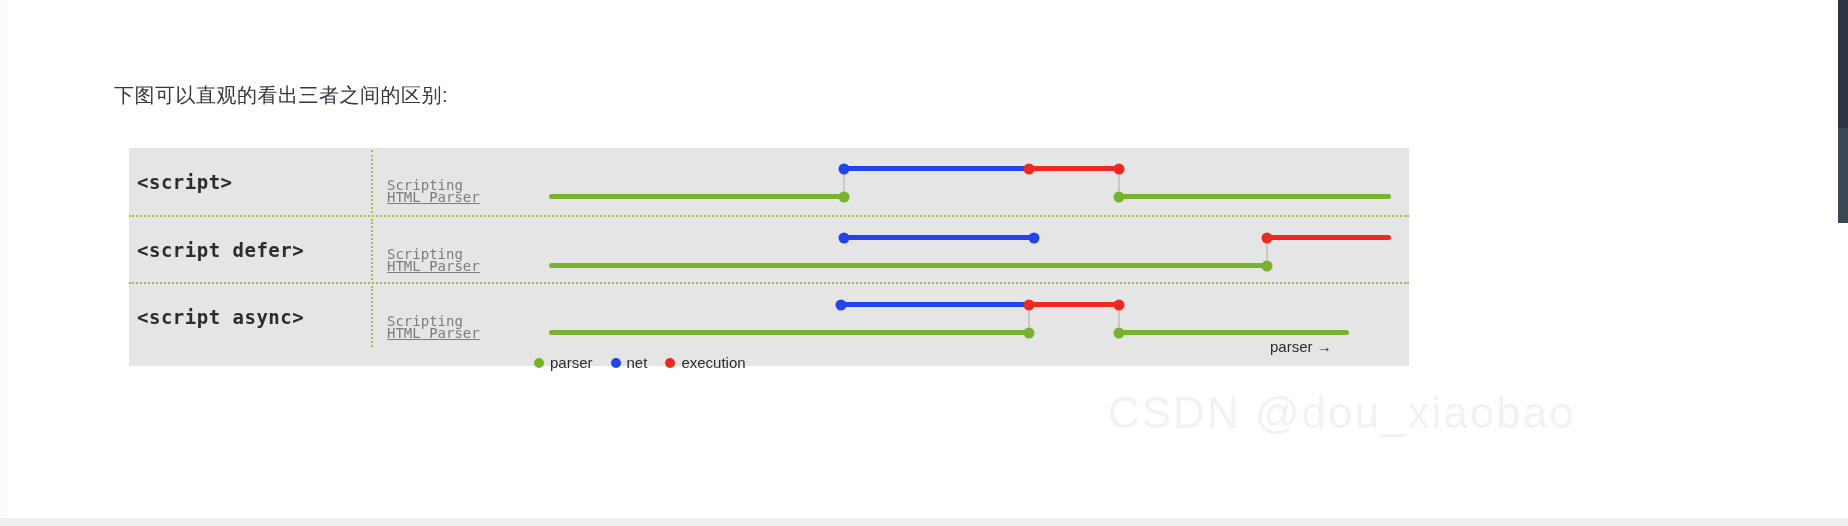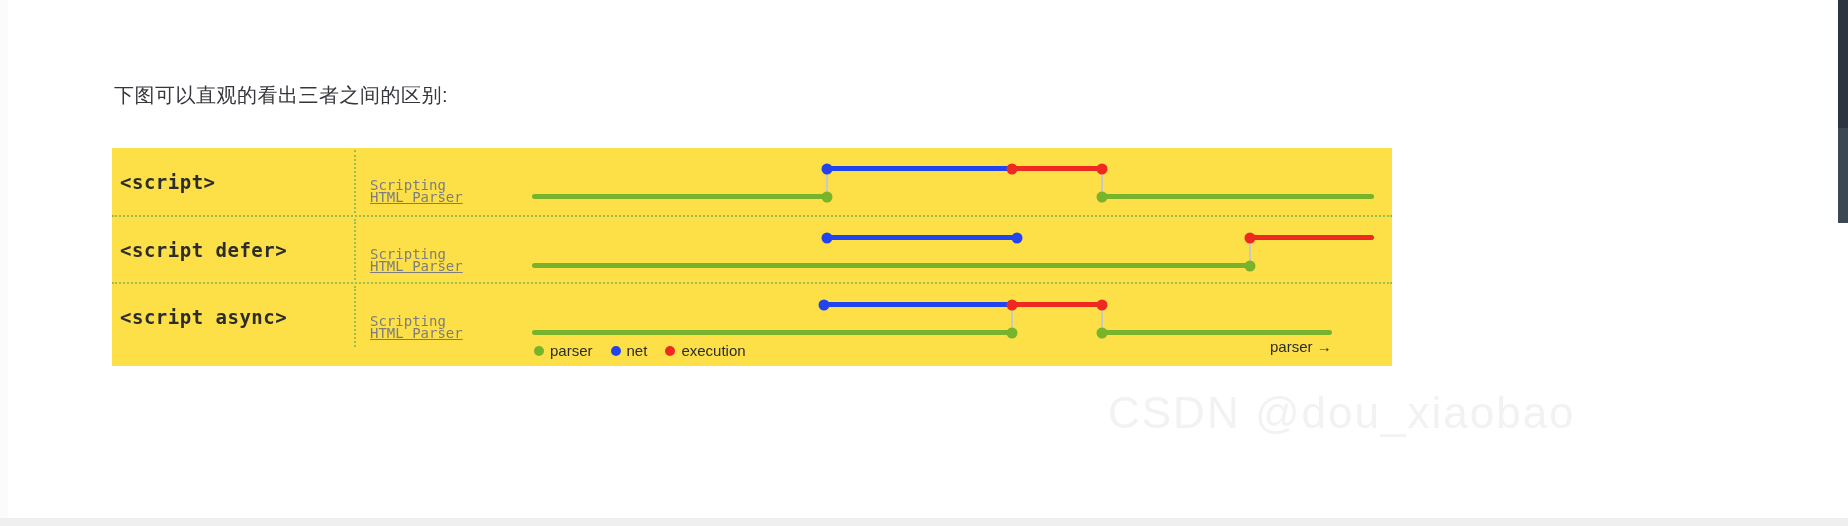--- a/index.html
+++ b/index.html
@@ -33,23 +33,23 @@
   .heading{
     position:absolute;left:114px;top:34px;
     font-size:20px;color:#34373c;
     letter-spacing:.5px;
     white-space:nowrap;
     margin-top:48px;
   }
 
   
   .diagram{
-    position:absolute;left:112px;top:148px;
+    position:absolute;left:129px;top:148px;
     width:1280px;height:218px;
-    background:#fde047;
+    background:#e5e5e5;
   }
   .row{
     position:relative;
     height:67px;
     box-sizing:border-box;
   }
   .row + .row{
     border-top:2px dotted #9bbf4f;
   }
   .row-label{
@@ -94,21 +94,21 @@
   .dot.red{background:#ee2a20;}
   .tick{
     position:absolute;width:2px;background:#c9c9c9;
   }
 
   
   .legend{
     position:absolute;left:114px;top:338px;width:1280px;height:28px;
   }
   .legend-inner{
-    position:absolute;left:420px;top:4px;
+    position:absolute;left:420px;top:16px;
     display:flex;align-items:center;gap:18px;
     font-size:15px;color:#2c2c2c;
   }
   .lg-item{display:flex;align-items:center;gap:6px;white-space:nowrap;}
   .lg-dot{width:10px;height:10px;border-radius:50%;display:inline-block;}
   .lg-dot.green{background:#77b32b;}
   .lg-dot.blue{background:#2244ee;}
   .lg-dot.red{background:#ee2a20;}
   .runtime{
     position:absolute;left:1156px;top:0;

